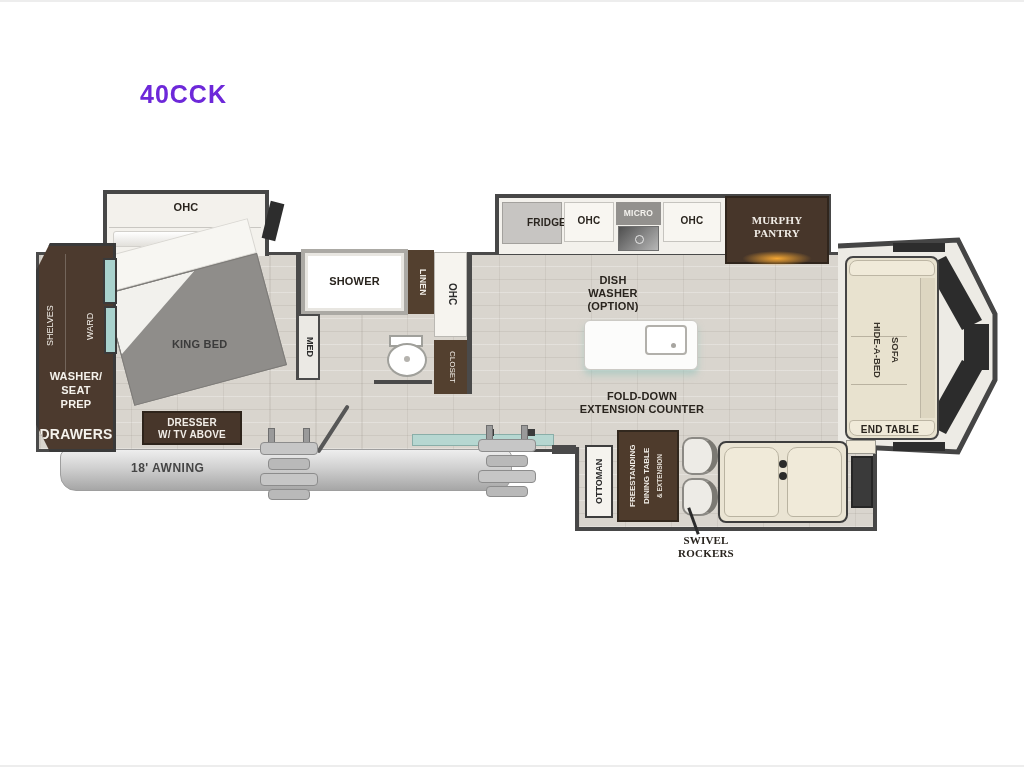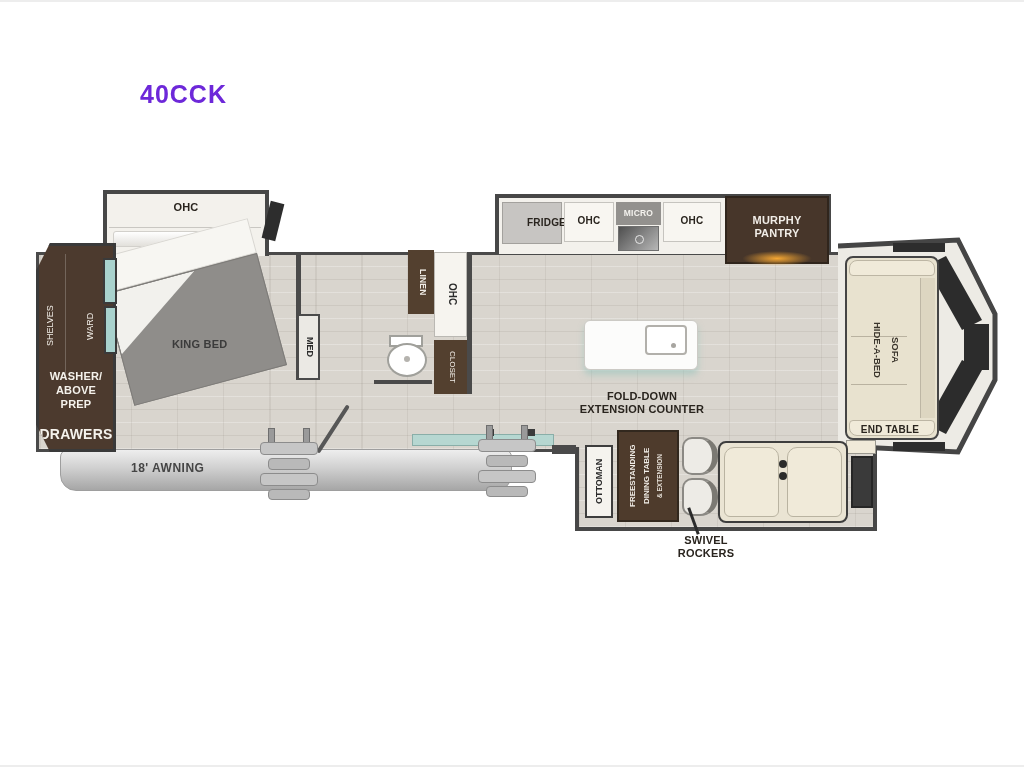--- a/index.html
+++ b/index.html
@@ -35,21 +35,21 @@
   [data-name="fridge-label"]{left:0;right:0;top:14px;font-size:10px;margin-left:24px;}
   [data-name="ohc-cabinet-left"]{left:65px;top:4px;width:50px;height:40px;background:#f8f6f1;border:1px solid #c6c4bf;}
   [data-name="ohc-left-label"]{left:0;right:0;top:12px;font-size:10px;}
   [data-name="microwave"]{left:117px;top:4px;width:45px;height:23px;background:#93918e;}
   [data-name="micro-label"]{left:0;right:0;top:6px;font-size:8.5px;color:#f4f2ee;}
   [data-name="range"]{left:119px;top:28px;width:41px;height:25px;background:linear-gradient(135deg,#4f4f4f,#b7b7b7);border:1px solid #6f6f6f;}
   [data-name="range-burner"]{left:16px;top:8px;width:9px;height:9px;border:1.5px solid #e8e8e8;border-radius:50%;}
   [data-name="ohc-cabinet-right"]{left:164px;top:4px;width:58px;height:40px;background:#f8f6f1;border:1px solid #c6c4bf;}
   [data-name="ohc-right-label"]{left:0;right:0;top:12px;font-size:10px;}
   [data-name="murphy-pantry"]{left:226px;top:-2px;width:104px;height:68px;background:#47362a;border:2px solid #30251c;}
-  [data-name="murphy-pantry-label"]{left:0;right:0;top:16px;color:#f1ede7;font-size:11px;}
+  [data-name="murphy-pantry-label"]{left:0;right:0;top:16px;color:#f1ede7;font-size:11px;font-family:Liberation Serif, serif;}
   [data-name="fireplace-glow"]{left:742px;top:247px;width:70px;height:15px;background:radial-gradient(ellipse at center,#f5a733 0%,rgba(245,167,51,0) 70%);z-index:3;}
 
   
   [data-name="front-closet"]{left:36px;top:239px;width:80px;height:209px;background:#4c3a2e;border:3px solid #3a3a3a;clip-path:polygon(14px 0,100% 0,100% 100%,14px 100%,0 calc(100% - 28px),0 28px);z-index:3;}
   [data-name="shelves-label"]{left:6px;top:28px;height:104px;width:14px;color:#f1ede7;font-size:9px;}
   [data-name="closet-divider"]{left:26px;top:8px;width:1px;height:126px;background:rgba(255,255,255,.22);}
   [data-name="ward-label"]{left:46px;top:34px;height:92px;width:14px;color:#f1ede7;font-size:9px;}
   [data-name="washer-dryer-label"]{left:0;right:0;top:124px;color:#f5f2ec;font-size:11px;line-height:1.25;}
   [data-name="drawers-label"]{left:0;right:0;top:180px;color:#f5f2ec;font-size:14px;}
   [data-name="ward-door-upper"]{left:103px;top:254px;width:14px;height:46px;background:#a9d2cd;border:2px solid #3a3a3a;z-index:4;}
@@ -133,21 +133,21 @@
   [data-name="end-table-box"]{left:846px;top:436px;width:30px;height:14px;background:#f0ead9;border:1px solid #9a988f;z-index:2;}
   [data-name="end-table-label"]{left:850px;top:420px;width:80px;font-size:10px;z-index:5;}
   [data-name="rear-window-top"]{left:893px;top:239px;width:52px;height:9px;background:#2d2d2d;z-index:2;}
   [data-name="rear-window-bottom"]{left:893px;top:438px;width:52px;height:9px;background:#2d2d2d;z-index:2;}
 
   
   [data-name="dishwasher-label"]{left:558px;top:270px;width:110px;z-index:3;}
   [data-name="tv-fireplace-label"]{left:688px;top:258px;width:180px;z-index:4;}
   [data-name="breakfast-label"]{left:552px;top:386px;width:180px;z-index:3;}
   [data-name="theater-label"]{left:724px;top:392px;width:130px;z-index:3;}
-  [data-name="swivel-rockers-label"]{left:656px;top:530px;width:100px;z-index:3;}
+  [data-name="swivel-rockers-label"]{left:656px;top:530px;width:100px;z-index:3;font-family:Liberation Serif, serif;}
   [data-name="swivel-leader-line"]{left:692px;top:503px;width:3px;height:28px;background:#2b2b2b;transform:rotate(-20deg);z-index:3;}
 </style>
 </head>
 <body>
 
 <div id="page" data-name="floorplan-page">
   <div data-name="page-edge-top"></div>
   <div data-name="page-edge-bottom"></div>
   <div data-name="page-title">40CCK</div>
 
@@ -191,37 +191,44 @@
 PANTRY</div>
       </div>
     </div>
     <div data-name="fireplace-glow"></div>
 
     <div data-name="front-closet">
       <div class="vup" data-name="shelves-label">SHELVES</div>
       <div data-name="closet-divider"></div>
       <div class="vup" data-name="ward-label">WARD</div>
       <div class="lbl pre" data-name="washer-dryer-label">WASHER/
-ABOVE
+SEAT
 PREP</div>
       <div class="lbl" data-name="drawers-label">DRAWERS</div>
     </div>
     <div data-name="ward-door-upper"></div>
     <div data-name="ward-door-lower"></div>
 
     <div data-name="king-bed">
       <div data-name="bed-sheet"></div>
       <div data-name="bed-blanket">
         <div data-name="bed-fold"></div>
         <div class="lbl" data-name="king-bed-label">KING BED</div>
       </div>
     </div>
+    <div data-name="dresser">
+      <div class="lbl pre" data-name="dresser-label">DRESSER
+W/ TV ABOVE</div>
+    </div>
 
     <div data-name="bath-wall-left"></div>
     <div data-name="bath-wall-right"></div>
+    <div data-name="shower">
+      <div class="lbl" data-name="shower-label">SHOWER</div>
+    </div>
     <div data-name="linen-cabinet">
       <div class="vdown lbl" data-name="linen-label">LINEN</div>
     </div>
     <div data-name="bath-ohc-cabinet">
       <div class="vdown" data-name="bath-ohc-label">OHC</div>
     </div>
     <div data-name="med-cabinet">
       <div class="vdown" data-name="med-label">MED</div>
     </div>
     <div data-name="toilet-tank"></div>
@@ -290,20 +297,23 @@
       <div data-name="sofa-back"></div>
       <div data-name="sofa-seam-1"></div>
       <div data-name="sofa-seam-2"></div>
       <div class="vdown" data-name="sofa-label-1">HIDE-A-BED</div>
       <div class="vdown" data-name="sofa-label-2">SOFA</div>
     </div>
     <div class="lbl" data-name="end-table-label">END TABLE</div>
     <div data-name="rear-window-top"></div>
     <div data-name="rear-window-bottom"></div>
 
+    <div class="lbl pre" data-name="dishwasher-label">DISH
+WASHER
+(OPTION)</div>
     <div class="lbl pre" data-name="breakfast-label">FOLD-DOWN
 EXTENSION COUNTER</div>
     <div class="lbl pre" data-name="swivel-rockers-label">SWIVEL
 ROCKERS</div>
     <div data-name="swivel-leader-line"></div>
 
   </div>
 </div>
 
 </body></html>

